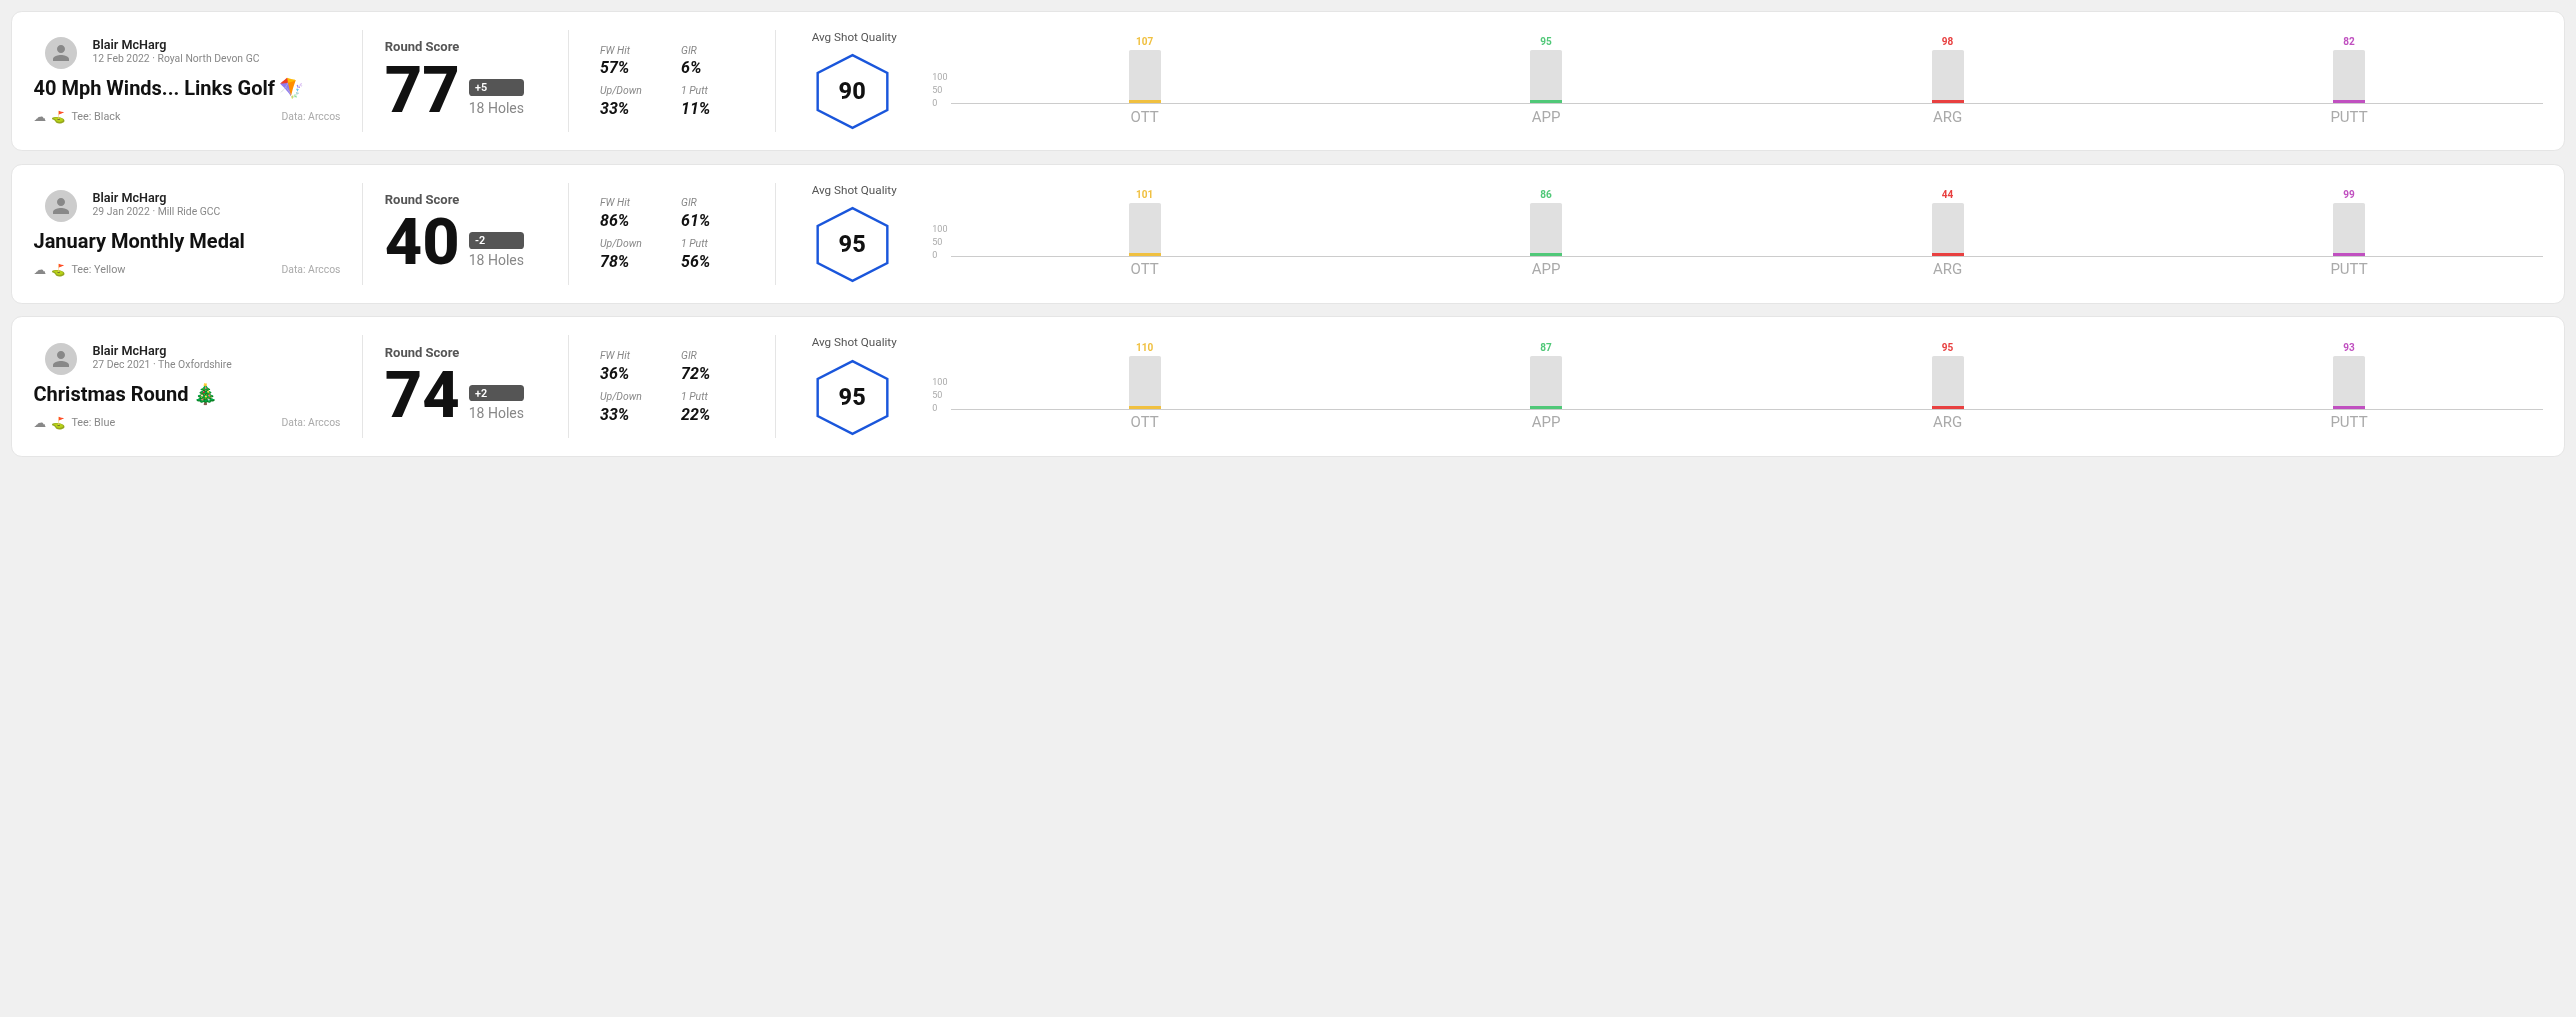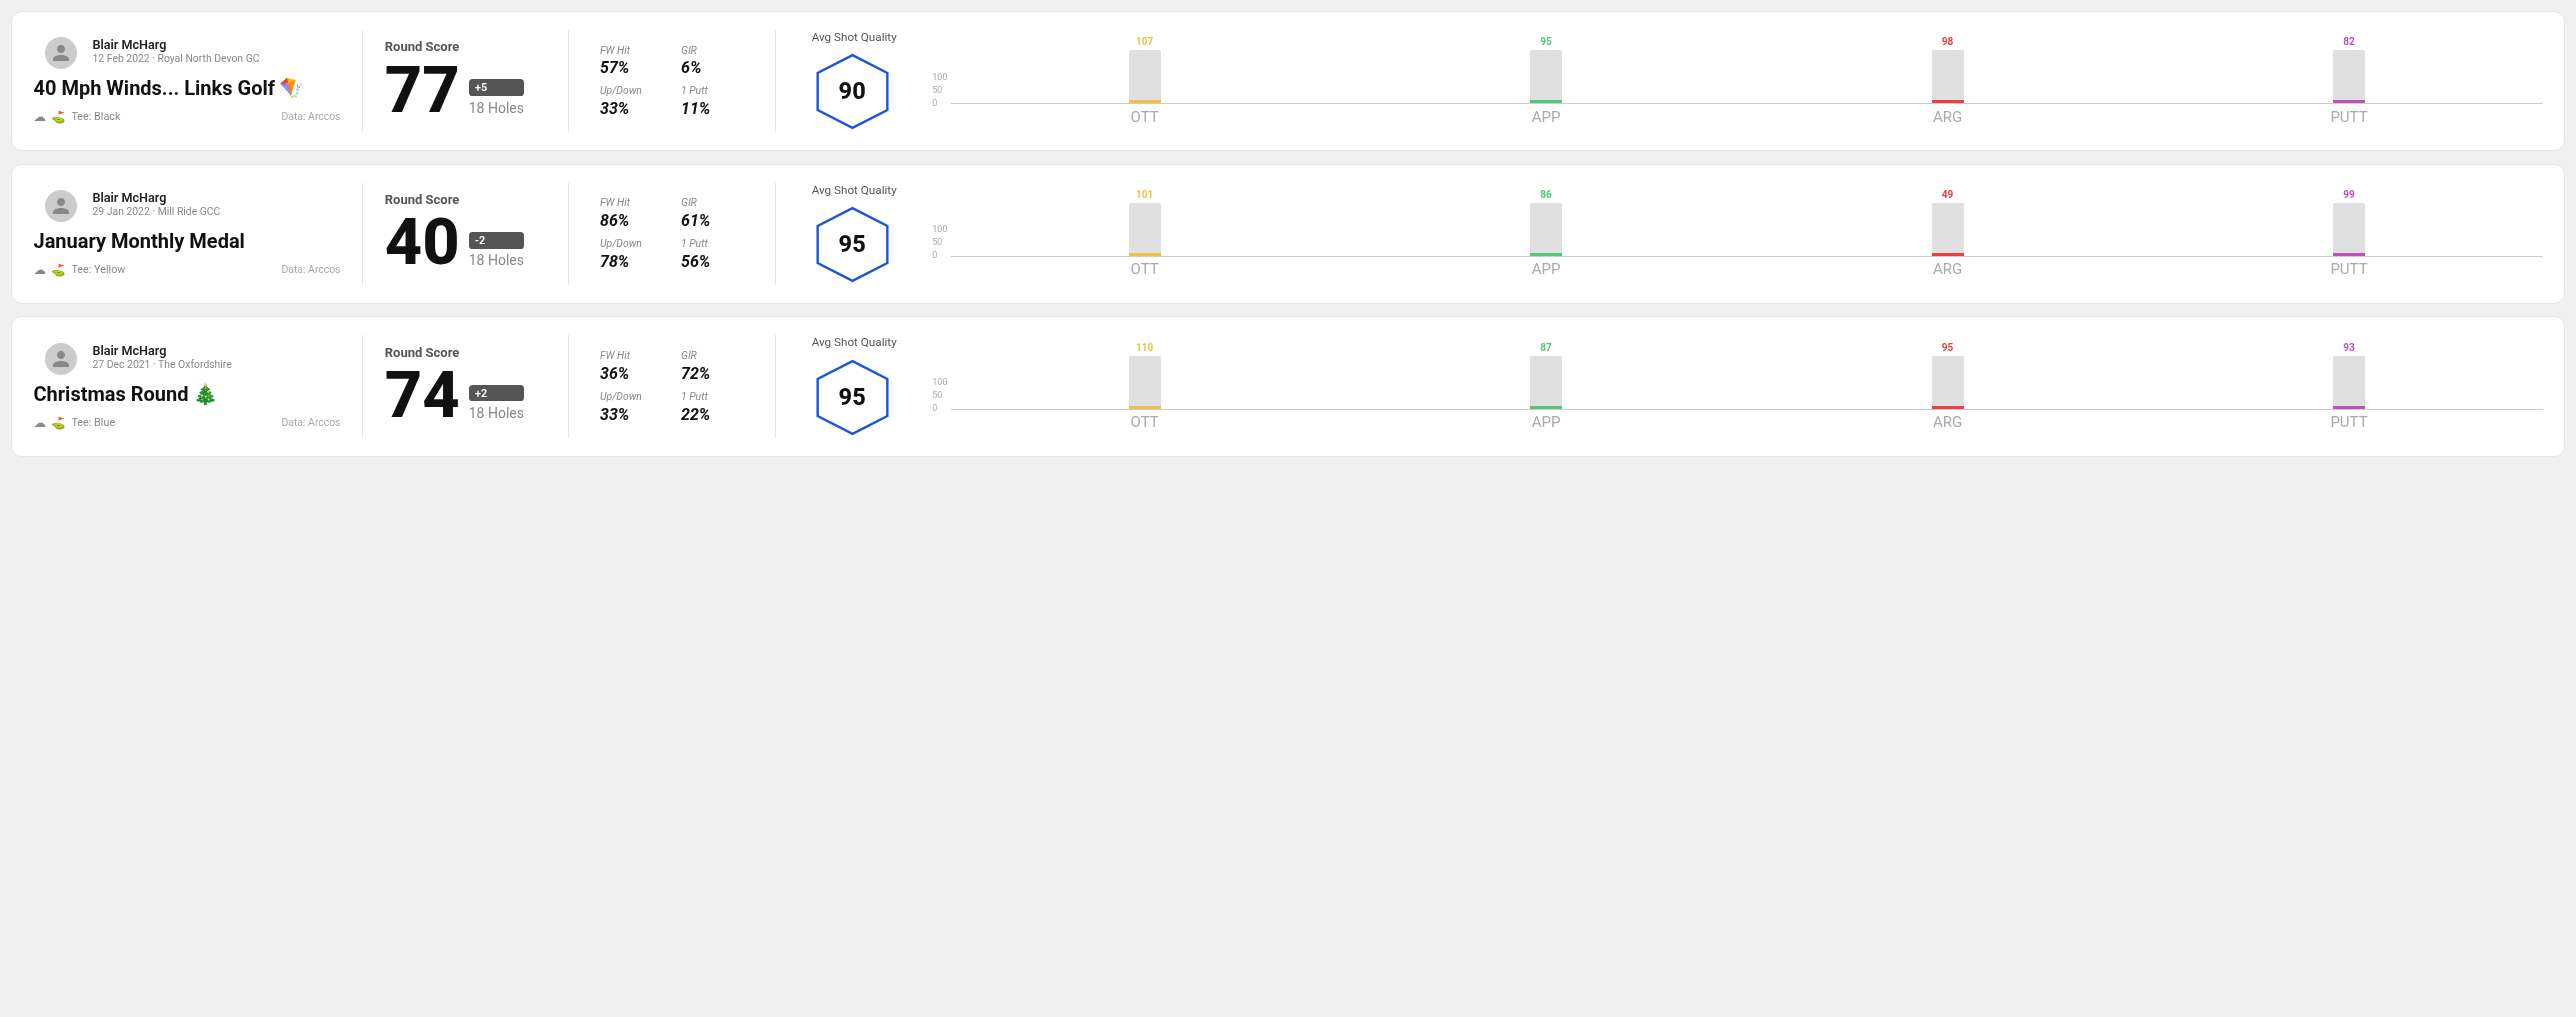--- a/index.html
+++ b/index.html
@@ -457,21 +457,21 @@
         <span class="bar-bottom-label">OTT</span>
       </div>
       <div class="bar-col">
         <span class="bar-top-label" style="color:#50c878;">86</span>
         <div class="bar-stack" style="height:54px;">
           <div class="bar-colored-line" style="background:#50c878; height:3.6px; bottom:0;"></div>
         </div>
         <span class="bar-bottom-label">APP</span>
       </div>
       <div class="bar-col">
-        <span class="bar-top-label" style="color:#e84040;">49</span>
+        <span class="bar-top-label" style="color:#e84040;">44</span>
         <div class="bar-stack" style="height:54px;">
           <div class="bar-colored-line" style="background:#e84040; height:3.6px; bottom:0;"></div>
         </div>
         <span class="bar-bottom-label">ARG</span>
       </div>
       <div class="bar-col">
         <span class="bar-top-label" style="color:#c050c0;">99</span>
         <div class="bar-stack" style="height:54px;">
           <div class="bar-colored-line" style="background:#c050c0; height:3.6px; bottom:0;"></div>
         </div>

